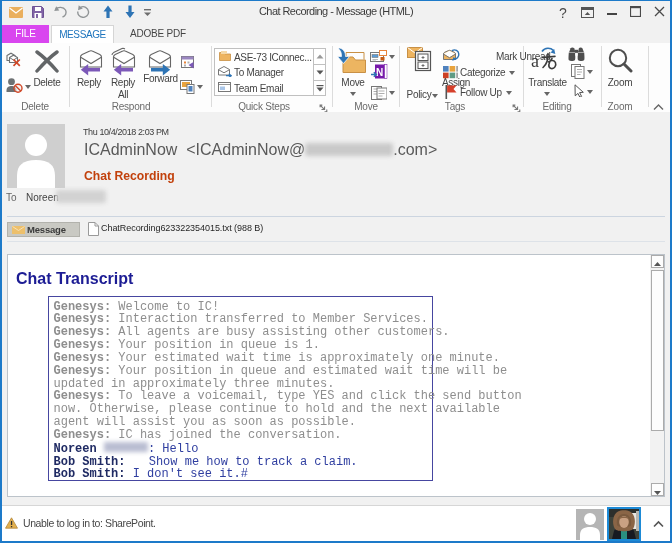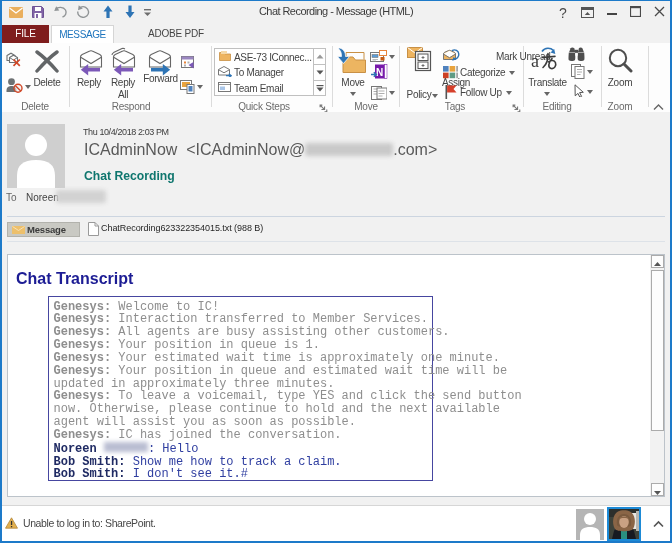--- a/index.html
+++ b/index.html
@@ -8,27 +8,27 @@
   .abs{position:absolute;}
   #frame{position:absolute;left:0;top:0;width:672px;height:543px;
          border-left:2px solid #1d7ac9;border-right:2px solid #1d7ac9;
          border-top:1px solid #1d7ac9;border-bottom:2px solid #1d7ac9;
          box-sizing:border-box;z-index:50;pointer-events:none;}
   
   #titlebar{left:0;top:0;width:672px;height:25px;background:#f1f1f1;}
   #title{left:0;top:5px;width:672px;text-align:center;font-size:11px;letter-spacing:-0.55px;color:#3b3b3b;}
   
   #tabrow{left:0;top:25px;width:672px;height:18px;background:#f1f1f1;}
-  #filetab{left:2px;top:25px;width:47px;height:18px;background:#7f1d1d;color:#fff;
+  #filetab{left:2px;top:25px;width:47px;height:18px;background:#d946ef;color:#fff;
            font-size:10px;text-align:center;line-height:18px;letter-spacing:-0.2px;}
   #msgtab{left:51px;top:25px;width:63px;height:19px;background:#fff;color:#1d74bd;
           border:1px solid #d5d5d5;border-bottom:none;box-sizing:border-box;
           font-size:10px;text-align:center;line-height:18px;letter-spacing:-0.4px;}
   #adobetab{left:123px;top:25px;width:70px;height:18px;color:#454545;
-            font-size:10px;letter-spacing:-0.2px;text-align:left;line-height:18px;margin-left:25px;}
+            font-size:10px;letter-spacing:-0.2px;text-align:center;line-height:18px;}
   
   #ribbon{left:0;top:43px;width:672px;height:69px;background:#fdfdfd;
           border-bottom:1px solid #d5d5d5;box-sizing:content-box;}
   .gdiv{top:46px;width:1px;height:61px;background:#dcdcdc;}
   .glabel{top:101.5px;font-size:10px;letter-spacing:-0.2px;color:#6b6b6b;text-align:center;}
   .btnlabel{font-size:10px;letter-spacing:-0.3px;color:#444;text-align:center;line-height:11.5px;}
   .slabel{font-size:10px;letter-spacing:-0.3px;color:#444;}
   .caret{width:0;height:0;border-left:3px solid transparent;border-right:3px solid transparent;
          border-top:4px solid #666;}
   .launcher{width:10px;height:10px;font-size:9px;color:#777;}
@@ -319,21 +319,21 @@
 
 <div class="abs" id="header"></div>
 <div class="abs" style="left:7px;top:124px;width:58px;height:64px;background:#cfcfcf;">
  <svg width="58" height="64" viewBox="0 0 58 64">
   <circle cx="29" cy="21" r="11" fill="#fff"></circle>
   <path d="M10,64 L10,52 C10,41 16,36 29,36 C42,36 48,41 48,52 L48,64 Z" fill="#fff"></path>
  </svg>
 </div>
 <div class="abs" style="left:83px;top:127px;font-size:9px;letter-spacing:-0.4px;color:#3c3c3c;text-align:center;">Thu 10/4/2018 2:03 PM</div>
 <div class="abs" style="left:84px;top:141px;font-size:16px;color:#595959;">ICAdminNow &nbsp;&lt;ICAdminNow@<span style="display:inline-block;width:88px;height:13px;background:#c9c9c9;border-radius:2px;filter:blur(2px);vertical-align:-1px;"></span>.com&gt;</div>
-<div class="abs" style="left:84px;top:168.5px;font-size:12.2px;font-weight:bold;color:#0f766e;">Chat Recording</div>
+<div class="abs" style="left:84px;top:168.5px;font-size:12.2px;font-weight:bold;color:#c2410c;">Chat Recording</div>
 <div class="abs" style="left:6px;top:192px;font-size:10px;color:#666;">To</div>
 <div class="abs" style="left:26px;top:192px;font-size:10px;color:#444;">Noreen</div>
 <div class="abs" style="left:56px;top:190px;width:50px;height:13px;background:#d2d2d2;border-radius:2px;filter:blur(2px);"></div>
 
 <div class="abs" id="attachline1"></div>
 <div class="abs" id="attachline2"></div>
 <div class="abs" style="left:7px;top:222px;width:73px;height:15px;background:#c9c9c3;border:1px solid #b2b2ac;box-sizing:border-box;">
   <svg class="abs" style="left:4px;top:3px" width="13" height="8" viewBox="0 0 13 8">
     <rect width="13" height="8" fill="#edc06c"></rect>
     <path d="M0.5,0.5 L6.5,4.5 L12.5,0.5" stroke="#f6e2b8" stroke-width="1" fill="none"></path>
@@ -354,21 +354,21 @@
 <b style="font-weight:bold;">Genesys:</b> All agents are busy assisting other customers.
 <b style="font-weight:bold;">Genesys:</b> Your position in queue is 1.
 <b style="font-weight:bold;">Genesys:</b> Your estimated wait time is approximately one minute.
 <b style="font-weight:bold;">Genesys:</b> Your position in queue and estimated wait time will be
 updated in approximately three minutes.
 <b style="font-weight:bold;">Genesys:</b> To leave a voicemail, type YES and click the send button
 now. Otherwise, please continue to hold and the next available
 agent will assist you as soon as possible.
 <b style="font-weight:bold;">Genesys:</b> IC has joined the conversation.
 <span style="color:#1f2a63;font-weight:bold;">Noreen </span><span style="display:inline-block;width:44px;height:10px;background:#b9bdd2;filter:blur(2px);"></span><span style="color:#2f3ea0;">: Hello</span>
-<span style="color:#1f2a63;font-weight:bold;">Bob Smith:</span><span style="color:#2f3ea0;"> Show me how to track a claim.</span>
+<span style="color:#1f2a63;font-weight:bold;">Bob Smith:</span><span style="color:#2f3ea0;margin-left:16px;"> Show me how to track a claim.</span>
 <span style="color:#1f2a63;font-weight:bold;">Bob Smith:</span><span style="color:#2f3ea0;"> I don't see it.#</span></div>
 
 <div class="abs" style="left:650px;top:255px;width:14px;height:241px;background:#f2f2f2;"></div>
 <div class="abs" style="left:650.5px;top:255px;width:13px;height:13px;background:#fdfdfd;border:1px solid #ababab;box-sizing:border-box;">
   <svg width="11" height="11" viewBox="0 0 11 11">
       <path d="M5.5,3 L9,7 L2,7 Z" fill="#555"></path>
     </svg>
 </div>
 <div class="abs" style="left:650.5px;top:270px;width:13px;height:161px;background:#fdfdfd;border:1px solid #ababab;box-sizing:border-box;"></div>
 <div class="abs" style="left:650.5px;top:483px;width:13px;height:13px;background:#fdfdfd;border:1px solid #ababab;box-sizing:border-box;">

